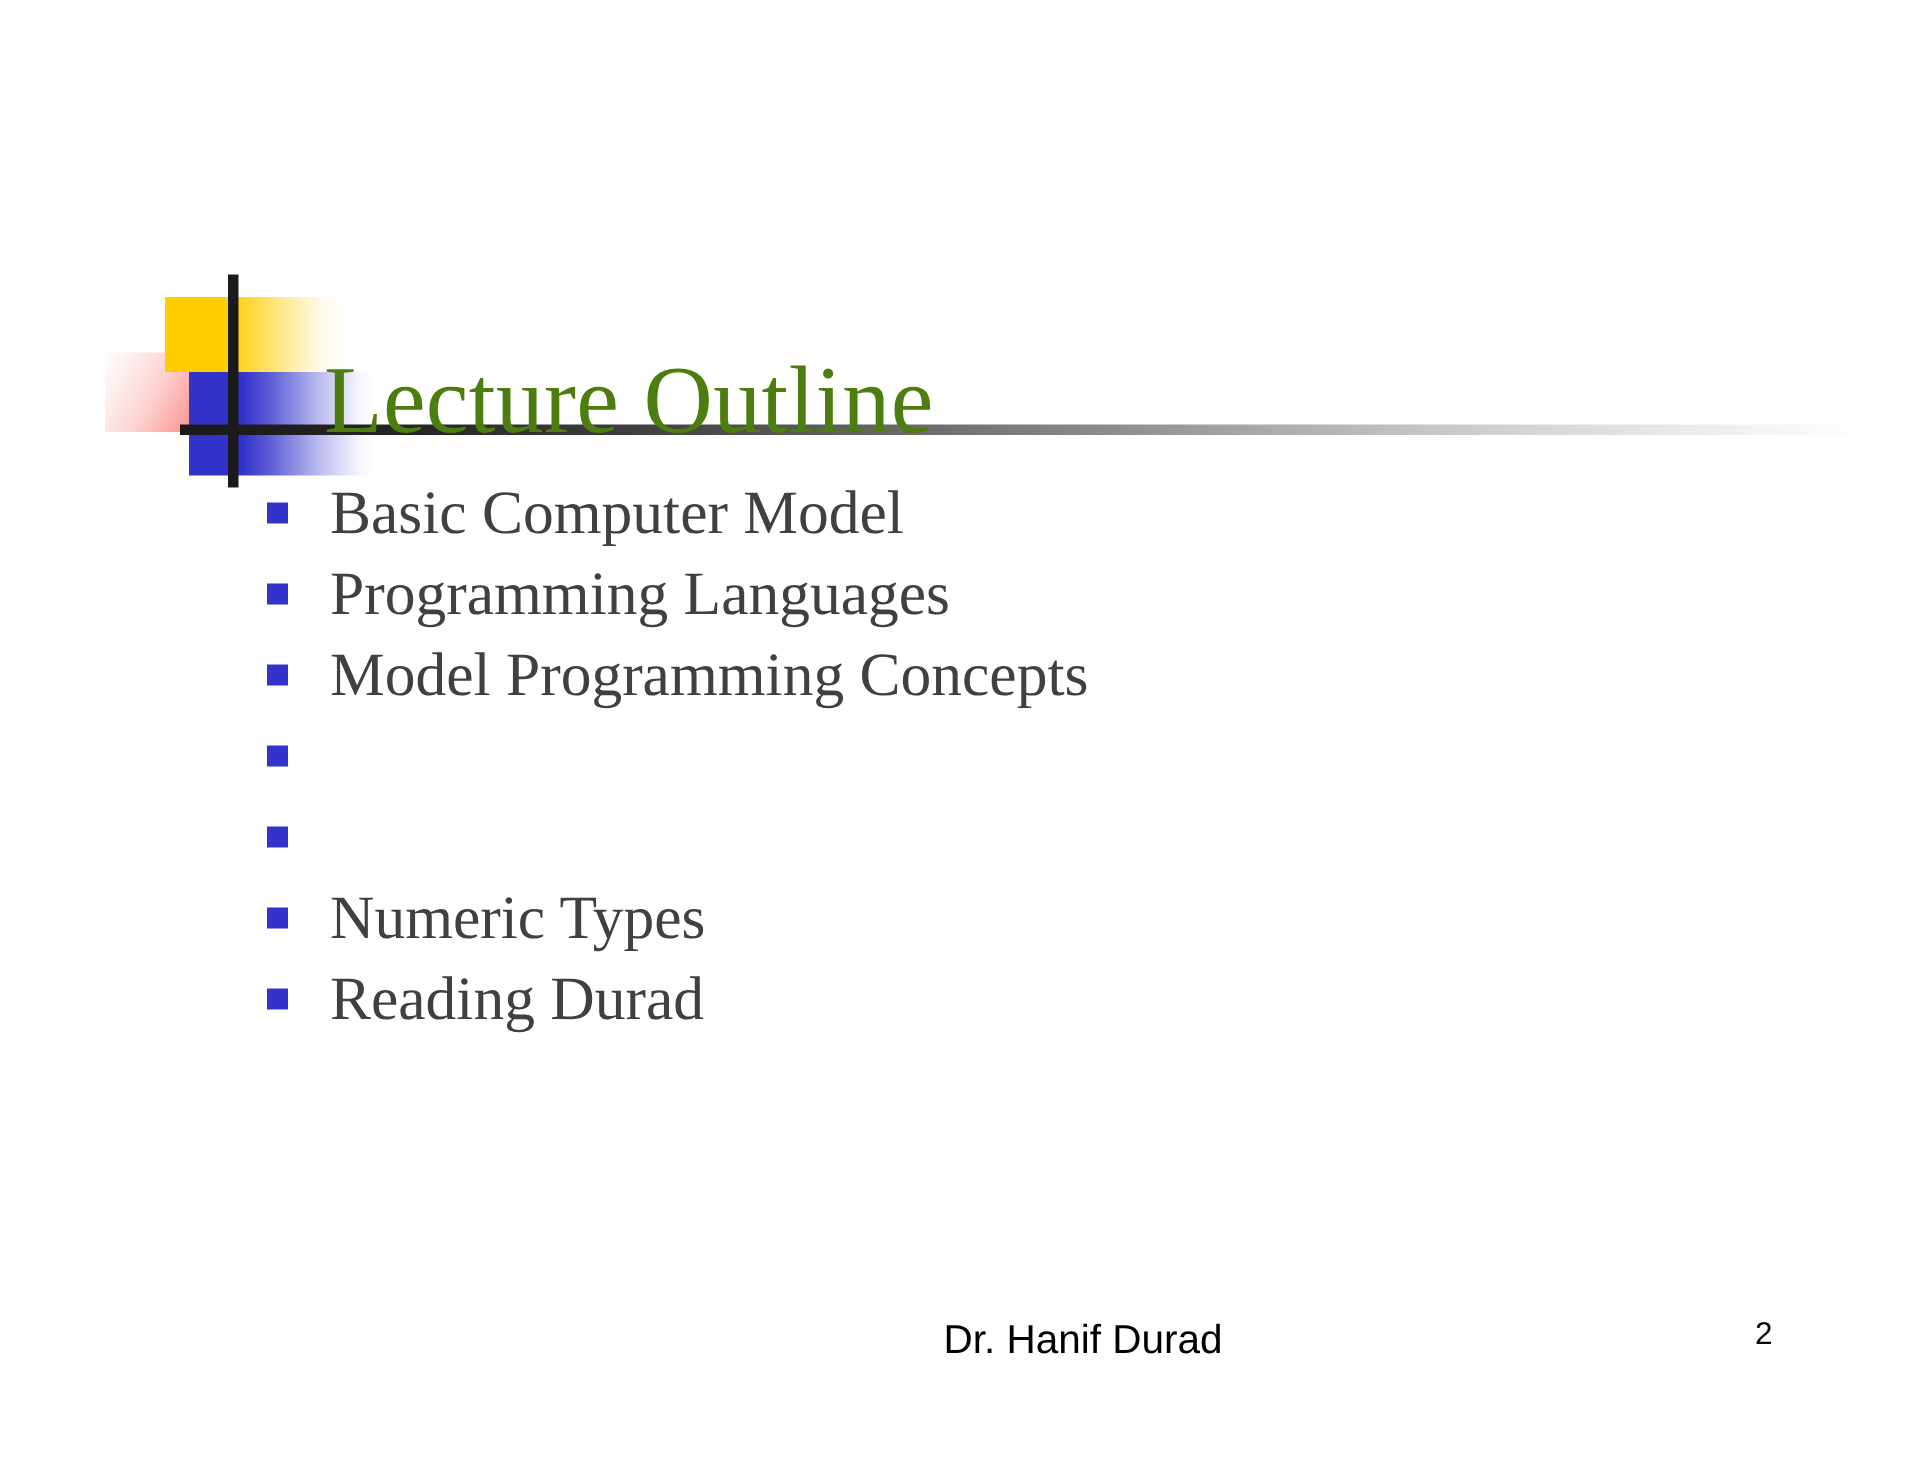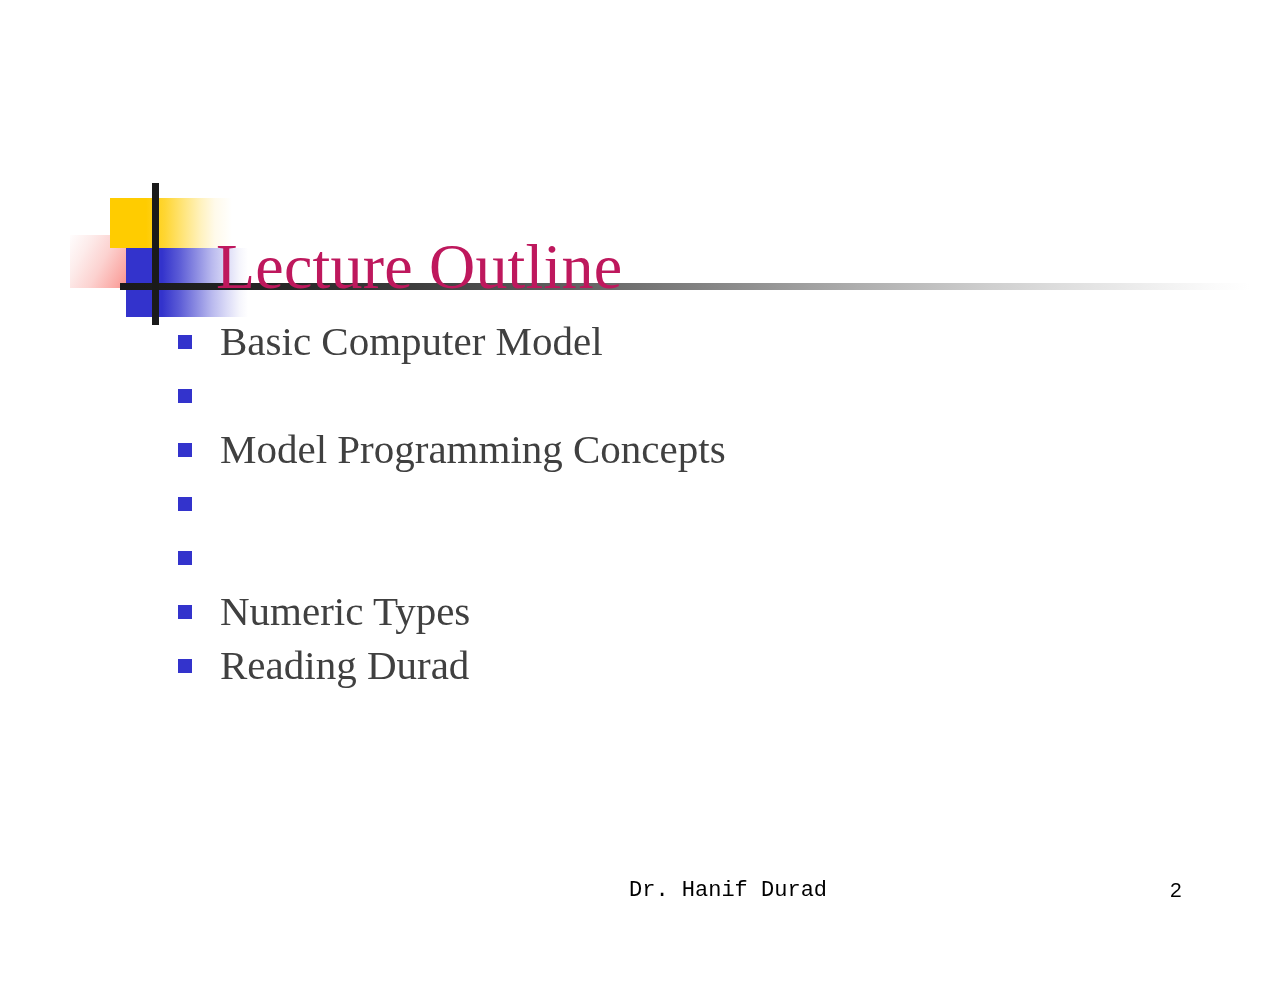--- a/index.html
+++ b/index.html
@@ -107,21 +107,21 @@
       #f3f3f3 93%, #fbfbfb 97%, #ffffff 100%);
   }
 
   
   .title {
     position: absolute;
     left: 216px;
     top: 188px;
     font-size: 64px;
     line-height: 1.12;
-    color: #be185d;
+    color: #4d7c0f;
     font-family: "Liberation Serif", "DejaVu Serif", serif;
     font-weight: normal;
     white-space: nowrap;
     letter-spacing: 0.2px;
   }
 
   
   .outline-list {
     position: absolute;
     left: 178px;
@@ -153,22 +153,22 @@
     color: #404040;
     font-family: "Liberation Serif", "DejaVu Serif", serif;
     white-space: nowrap;
   }
 
   
   .footer-author {
     position: absolute;
     left: 629px;
     top: 878px;
-    font-family: Liberation Mono, monospace;
-    font-size: 22px;
+    font-family: Liberation Sans, sans-serif;
+    font-size: 27px;
     color: #000000;
     white-space: nowrap;
   }
   .footer-pagenum {
     position: absolute;
     left: 1170px;
     top: 878px;
     font-family: "Liberation Sans", "DejaVu Sans", sans-serif;
     font-size: 21px;
     color: #000000;
@@ -194,20 +194,21 @@
 
   <ul class="outline-list">
 
     <li class="outline-item">
       <span class="bullet-marker"></span>
       <span class="item-label">Basic Computer Model</span>
     </li>
 
     <li class="outline-item">
       <span class="bullet-marker"></span>
+      <span class="item-label">Programming Languages</span>
     </li>
 
 
     <li class="outline-item">
       <span class="bullet-marker"></span>
       <span class="item-label">Model Programming Concepts</span>
     </li>
 
     <li class="outline-item">
       <span class="bullet-marker"></span>

